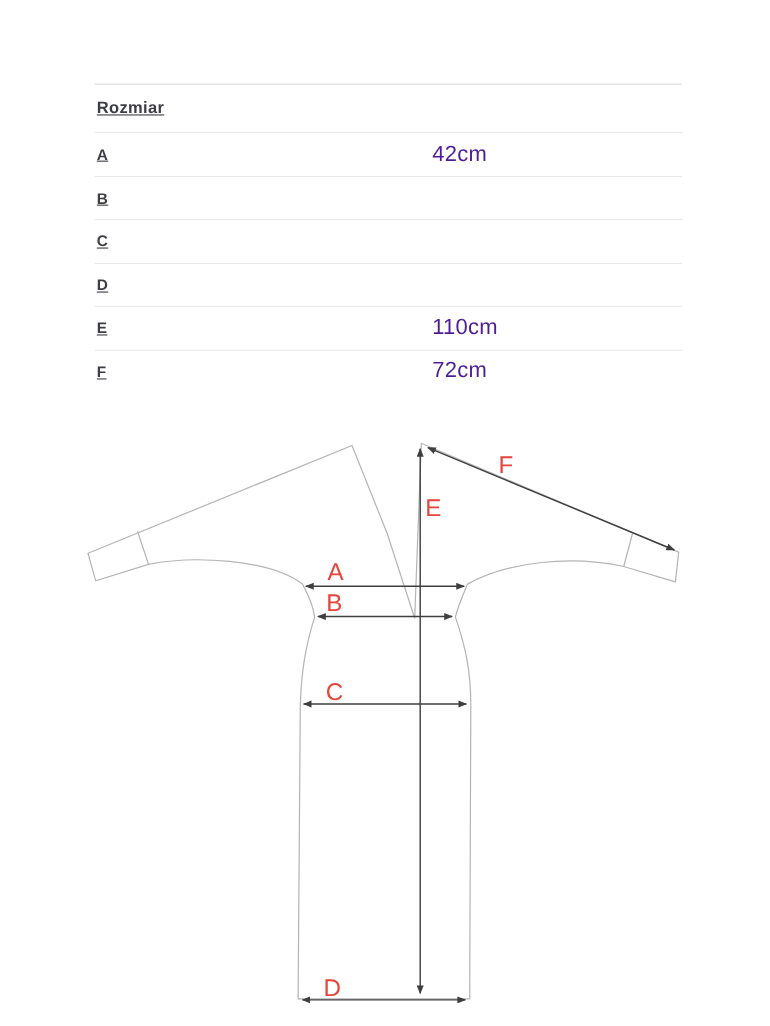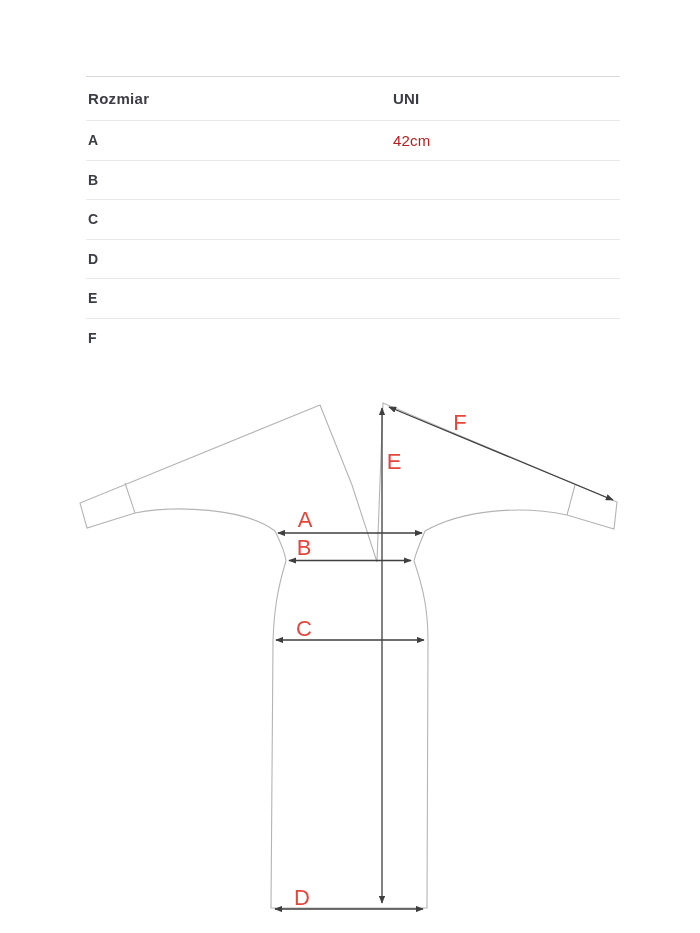--- a/index.html
+++ b/index.html
@@ -24,72 +24,74 @@
   }
   .t-row.header{height:43px;}
   .t-row.last{border-bottom:none;}
   .col-label{
     flex:0 0 304px;
     padding-left:2px;
     font-size:14px;
     font-weight:bold;
     color:#3d3d45;
     letter-spacing:.3px;
+    text-decoration:underline;
   }
   .t-row.header .col-label,
   .t-row.header .col-value{
     font-size:15px;
     font-weight:bold;
     color:#3d3d45;
   }
   .col-value{
     flex:1;
     padding-left:1px;
-    font-size:15px;
+    font-size:20px;
     font-weight:normal;
-    color:#b91c1c;
+    color:#4c1d95;
     letter-spacing:.2px;
   }
   
   .diagram-svg{
     position:absolute;
     left:0;top:0;width:700px;height:933px;
   }
   .dim-label{
     font-family:"Liberation Sans",sans-serif;
     font-size:22px;
     fill:#e4463c;
   }
 </style>
 </head>
 <body>
 
 <div class="size-table">
   <div class="t-row header">
     <div class="col-label">Rozmiar</div>
-    <div class="col-value">UNI</div>
   </div>
   <div class="t-row">
     <div class="col-label">A</div>
     <div class="col-value">42cm</div>
   </div>
   <div class="t-row">
     <div class="col-label">B</div>
   </div>
   <div class="t-row">
     <div class="col-label">C</div>
   </div>
   <div class="t-row">
     <div class="col-label">D</div>
   </div>
   <div class="t-row">
     <div class="col-label">E</div>
+    <div class="col-value">110cm</div>
   </div>
   <div class="t-row last">
     <div class="col-label">F</div>
+    <div class="col-value">72cm</div>
   </div>
 </div>
 
 <svg class="diagram-svg" viewBox="0 0 700 933" xmlns="http://www.w3.org/2000/svg">
   <defs>
     <marker id="arrow" viewBox="0 0 10 8" refX="9" refY="4" markerWidth="8" markerHeight="6.5" markerUnits="userSpaceOnUse" orient="auto-start-reverse">
       <path d="M0,0 L10,4 L0,8 Z" fill="#3f3f3f"></path>
     </marker>
   </defs>
 

